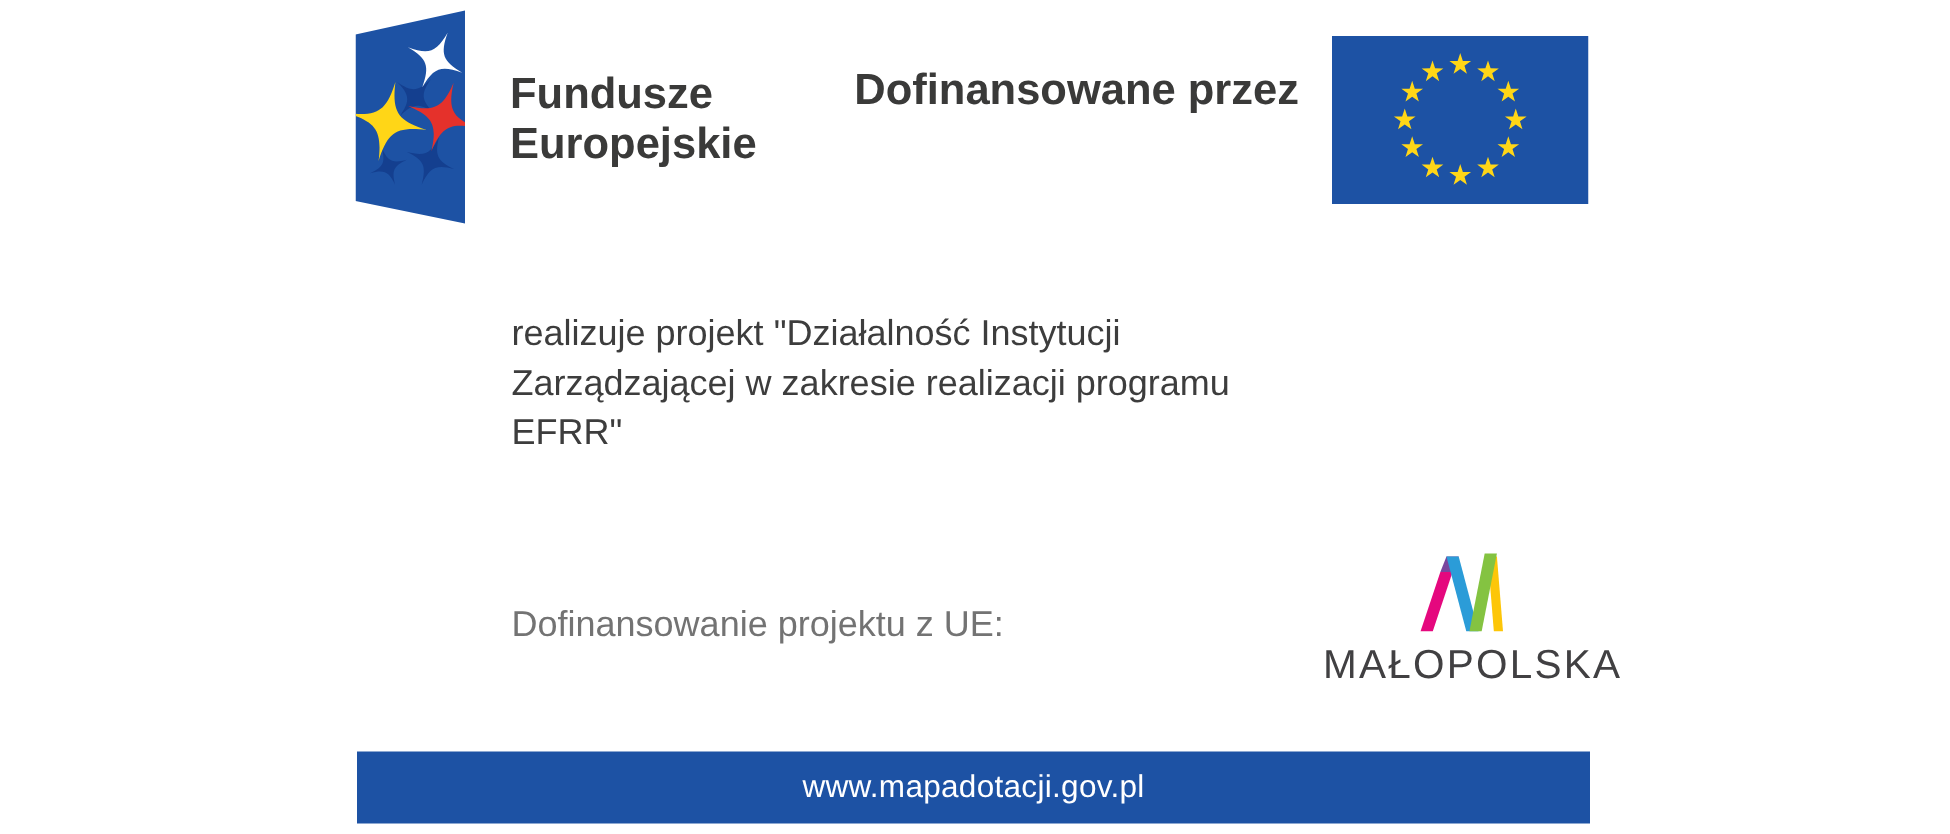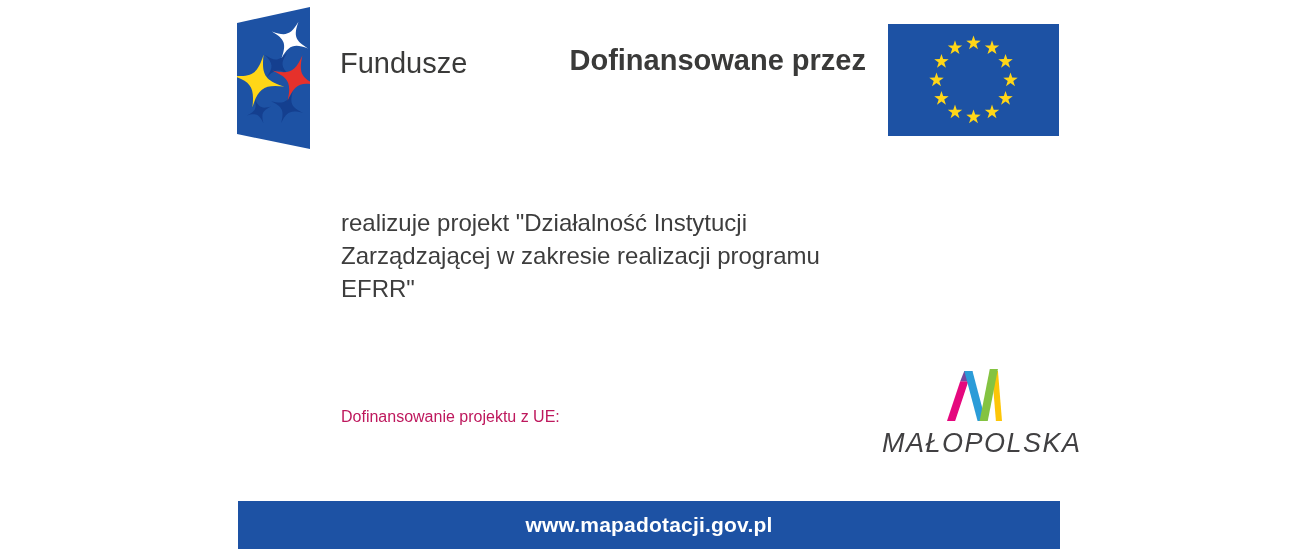--- a/index.html
+++ b/index.html
@@ -4,48 +4,48 @@
 <style>
   html,body{margin:0;padding:0;background:#ffffff;}
   .canvas{
     position:relative;width:1300px;height:556px;background:#ffffff;overflow:hidden;
     font-family:"Liberation Sans","DejaVu Sans",sans-serif;
   }
   
   .fe-flag{position:absolute;left:237px;top:5px;width:73px;height:146px;}
   .fe-title{
     position:absolute;left:340px;top:47px;
-    font-size:29px;font-weight:normal;line-height:33px;color:#3a3a39;
+    font-size:29px;font-weight:bold;line-height:33px;color:#3a3a39;
   }
   .eu-cofunded{
     position:absolute;right:434px;top:43px;text-align:right;
     font-size:29px;font-weight:bold;line-height:34px;color:#3a3a39;
   }
   .eu-flag{position:absolute;left:888px;top:24px;width:171px;height:112px;}
   
   .project-text{
     position:absolute;left:341px;top:206px;width:545px;
     font-size:24px;line-height:33px;color:#3d3d3d;
   }
   .funding-text{
     position:absolute;left:341px;top:401px;width:545px;
-    font-size:16px;line-height:31px;color:#be185d;
+    font-size:24px;line-height:31px;color:#737373;
   }
   
-  .malopolska{position:absolute;left:882px;top:368px;width:184px;text-align:center;font-style:italic;}
+  .malopolska{position:absolute;left:882px;top:368px;width:184px;text-align:center;}
   .malopolska svg{display:block;margin:0 auto 7px auto;width:57px;height:53px;}
   .malopolska .wordmark{
     font-size:27px;color:#414042;letter-spacing:1.5px;font-weight:400;white-space:nowrap;
   }
   
   .footer-bar{
     position:absolute;left:238px;top:501px;width:822px;height:48px;
     background:#1d52a4;display:flex;align-items:center;justify-content:center;
   }
-  .footer-url{color:#ffffff;font-weight:bold;font-size:21px;letter-spacing:0.2px;}
+  .footer-url{color:#ffffff;font-weight:normal;font-size:21px;letter-spacing:0.2px;}
 </style>
 </head>
 <body>
 
 <div class="canvas">
 
   <svg class="fe-flag" viewBox="0 0 73 146">
     <defs>
       <path id="sparkle" d="M0,-1 C0.07,-0.25 0.25,-0.07 1,0 C0.25,0.07 0.07,0.25 0,1 C-0.07,0.25 -0.25,0.07 -1,0 C-0.25,-0.07 -0.07,-0.25 0,-1 Z"></path>
       <clipPath id="feclip">
@@ -58,20 +58,21 @@
       <use href="#sparkle" fill="#143f8f" transform="translate(50,102) rotate(20) scale(17)"></use>
       <use href="#sparkle" fill="#143f8f" transform="translate(22,106) rotate(-20) scale(13)"></use>
       <use href="#sparkle" fill="#ffffff" transform="translate(53,35) rotate(25) scale(20)"></use>
       <use href="#sparkle" fill="#ffd617" transform="translate(21,76) rotate(12) scale(27)"></use>
       <use href="#sparkle" fill="#e5312b" transform="translate(58,73) rotate(18) scale(24)"></use>
     </g>
   </svg>
 
   <div class="fe-title">
     <div>Fundusze</div>
+    <div>Europejskie</div>
   </div>
 
   <div class="eu-cofunded">
     <div>Dofinansowane przez</div>
   </div>
 
   <svg class="eu-flag" viewBox="0 0 171 112">
     <rect width="171" height="112" fill="#1d52a4"></rect>
     <g id="eu-stars" fill="#ffd617">
         <polygon points="85.50,11.40 87.23,16.61 92.73,16.65 88.31,19.91 89.97,25.15 85.50,21.95 81.03,25.15 82.69,19.91 78.27,16.65 83.77,16.61"></polygon>

